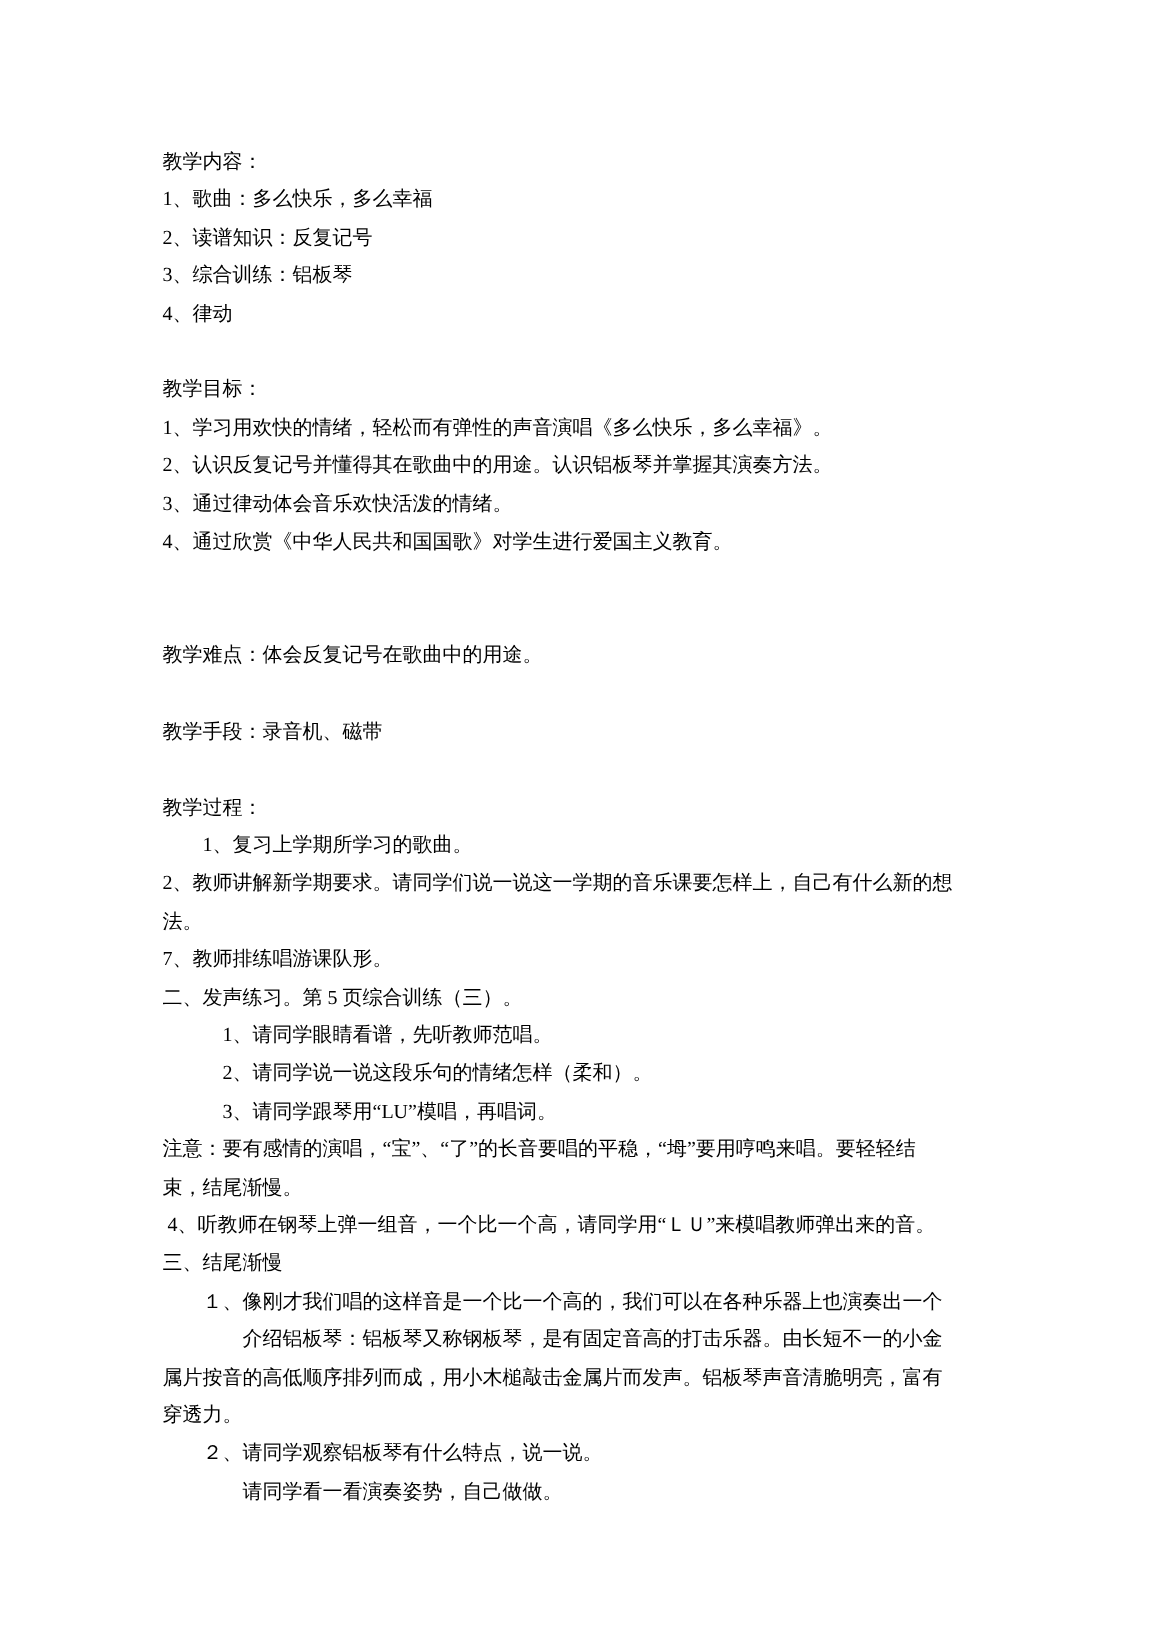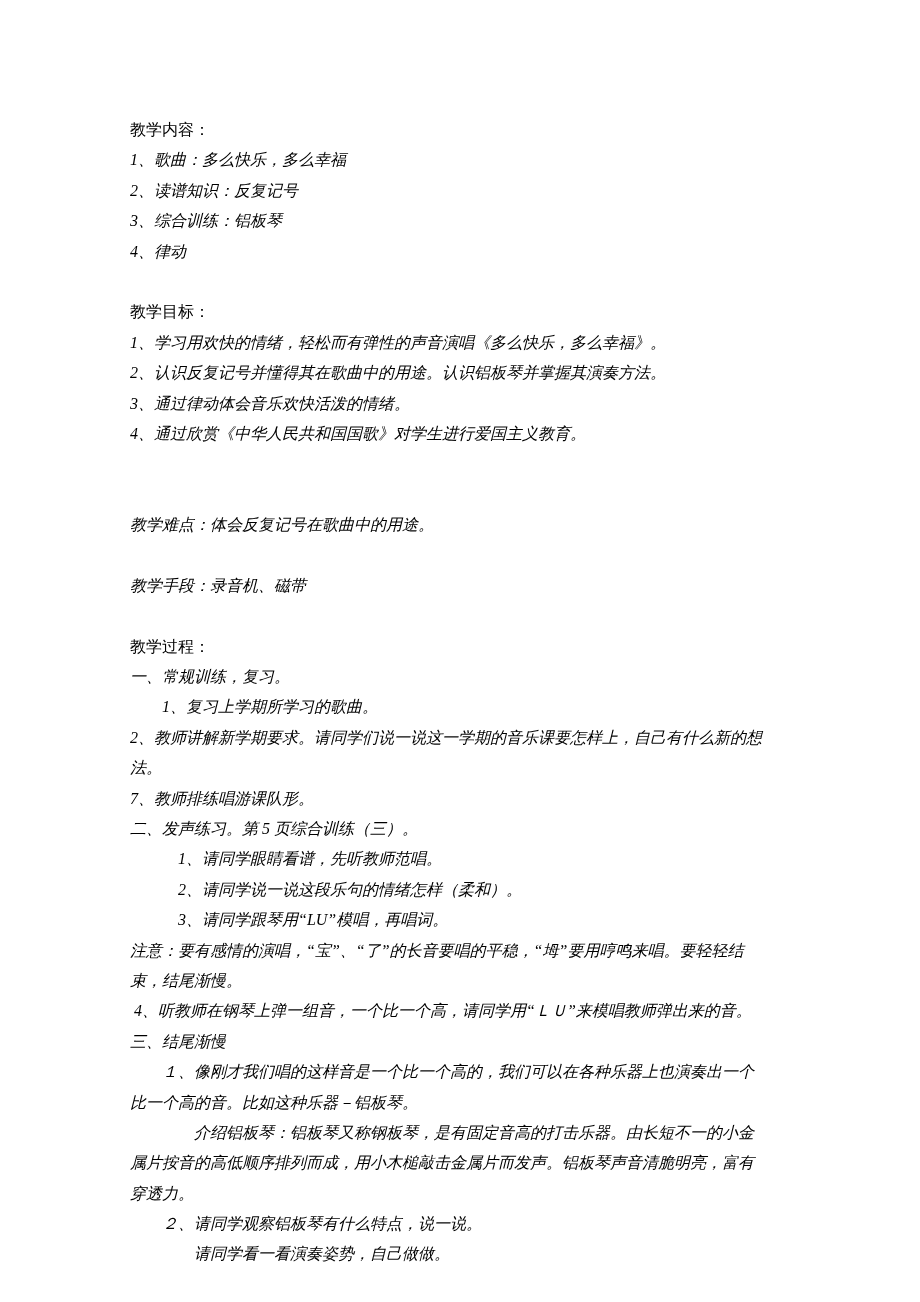--- a/index.html
+++ b/index.html
@@ -17,21 +17,20 @@
     box-sizing: border-box;
     padding: 115px 130px 40px 130px;
     position: relative;
   }
   .section-title {
     margin: 0;
   }
   .line {
     margin: 0;
     white-space: pre-wrap;
-    font-style: italic;
   }
   .indent1 { padding-left: 2em; }
   .indent2 { padding-left: 3em; }
   .indent3 { padding-left: 4em; }
   .gap { height: 1.9em; }
 </style>
 </head>
 <body>
 
 <div class="page">
@@ -58,36 +57,34 @@
   <p class="line"><span>教学难点：</span><span>体会反复记号在歌曲中的用途。</span></p>
 
   <div class="gap"></div>
 
   <p class="line"><span>教学手段：</span><span>录音机、磁带</span></p>
 
   <div class="gap"></div>
 
   <p class="section-title">教学过程：</p>
 
-  <p class="line">一、常规训练，复习。</p>
   <p class="line indent1">1、复习上学期所学习的歌曲。</p>
   <p class="line">2、教师讲解新学期要求。请同学们说一说这一学期的音乐课要怎样上，自己有什么新的想</p>
   <p class="line">法。</p>
   <p class="line">7、教师排练唱游课队形。</p>
 
   <p class="line">二、发声练习。第 5 页综合训练（三）。</p>
   <p class="line indent2">1、请同学眼睛看谱，先听教师范唱。</p>
   <p class="line indent2">2、请同学说一说这段乐句的情绪怎样（柔和）。</p>
   <p class="line indent2">3、请同学跟琴用“LU”模唱，再唱词。</p>
   <p class="line">注意：要有感情的演唱，“宝”、“了”的长音要唱的平稳，“坶”要用哼鸣来唱。要轻轻结</p>
   <p class="line">束，结尾渐慢。</p>
   <p class="line"> 4、听教师在钢琴上弹一组音，一个比一个高，请同学用“ＬＵ”来模唱教师弹出来的音。</p>
 
   <p class="line">三、结尾渐慢</p>
   <p class="line indent1">１、像刚才我们唱的这样音是一个比一个高的，我们可以在各种乐器上也演奏出一个</p>
-  <p class="line">比一个高的音。比如这种乐器－铝板琴。</p>
   <p class="line indent3">介绍铝板琴：铝板琴又称钢板琴，是有固定音高的打击乐器。由长短不一的小金</p>
   <p class="line">属片按音的高低顺序排列而成，用小木槌敲击金属片而发声。铝板琴声音清脆明亮，富有</p>
   <p class="line">穿透力。</p>
   <p class="line indent1">２、请同学观察铝板琴有什么特点，说一说。</p>
   <p class="line indent3">请同学看一看演奏姿势，自己做做。</p>
 
 </div>
 
 </body></html>

